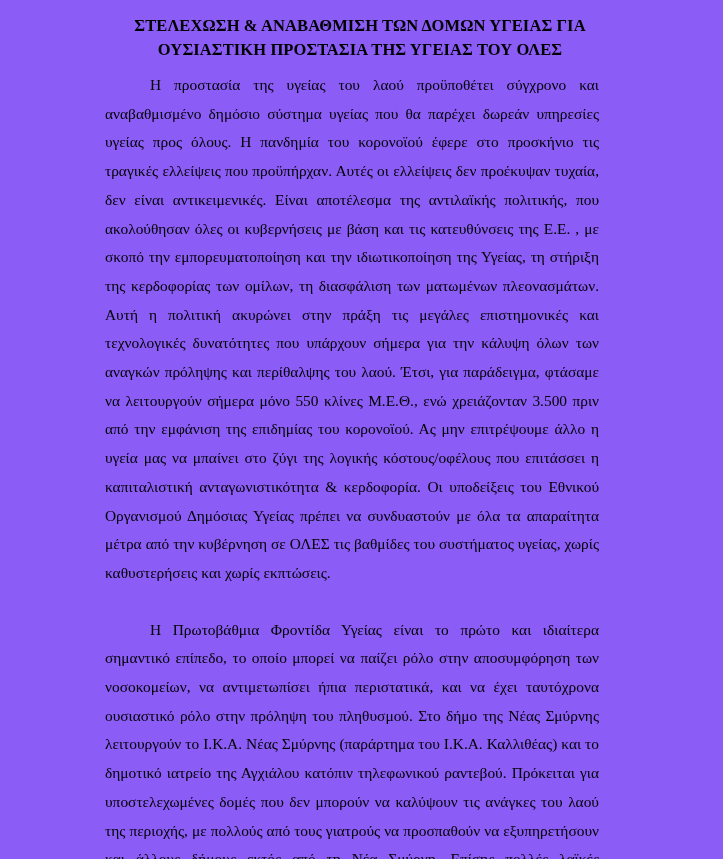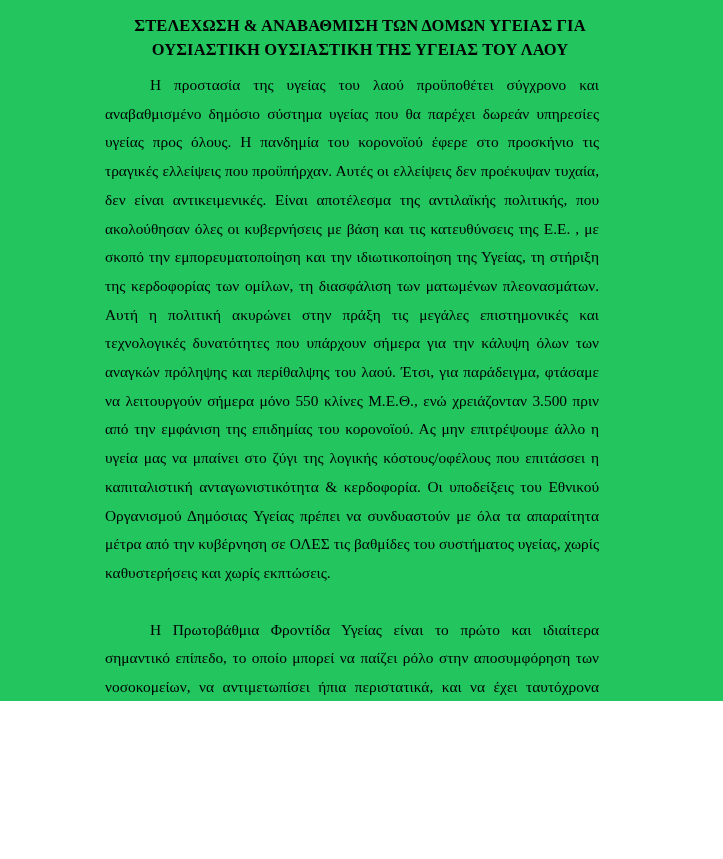--- a/index.html
+++ b/index.html
@@ -9,22 +9,22 @@
     background: #ffffff;
   }
   body {
     font-family: "Liberation Serif", "DejaVu Serif", serif;
     color: #000000;
     -webkit-font-smoothing: antialiased;
   }
   .page {
     position: relative;
     width: 723px;
-    height: 701px;
-    background: #22c55e;
+    height: 859px;
+    background: #8b5cf6;
     overflow: hidden;
     box-sizing: border-box;
   }
   .content {
     position: absolute;
     left: 105px;
     top: 14px;
     width: 510px;
   }
   .doc-title {
@@ -55,20 +55,20 @@
   }
 </style>
 </head>
 <body>
 
 <div class="page">
   <div class="content">
 
     <h1 class="doc-title">
       <span class="title-line">ΣΤΕΛΕΧΩΣΗ &amp; ΑΝΑΒΑΘΜΙΣΗ ΤΩΝ ΔΟΜΩΝ ΥΓΕΙΑΣ ΓΙΑ</span>
-      <span class="title-line">ΟΥΣΙΑΣΤΙΚΗ ΟΥΣΙΑΣΤΙΚΗ ΤΗΣ ΥΓΕΙΑΣ ΤΟΥ ΛΑΟΥ</span>
+      <span class="title-line">ΟΥΣΙΑΣΤΙΚΗ ΠΡΟΣΤΑΣΙΑ ΤΗΣ ΥΓΕΙΑΣ ΤΟΥ ΟΛΕΣ</span>
     </h1>
 
     <p class="para">Η προστασία της υγείας του λαού προϋποθέτει σύγχρονο και αναβαθμισμένο δημόσιο σύστημα υγείας που θα παρέχει δωρεάν υπηρεσίες υγείας προς όλους. Η πανδημία του κορονοϊού έφερε στο προσκήνιο τις τραγικές ελλείψεις που προϋπήρχαν. Αυτές οι ελλείψεις δεν προέκυψαν τυχαία, δεν είναι αντικειμενικές. Είναι αποτέλεσμα της αντιλαϊκής πολιτικής, που ακολούθησαν όλες οι κυβερνήσεις με βάση και τις κατευθύνσεις της Ε.Ε. , με σκοπό την εμπορευματοποίηση και την ιδιωτικοποίηση της Υγείας, τη στήριξη της κερδοφορίας των ομίλων, τη διασφάλιση των ματωμένων πλεονασμάτων. Αυτή η πολιτική ακυρώνει στην πράξη τις μεγάλες επιστημονικές και τεχνολογικές δυνατότητες που υπάρχουν σήμερα για την κάλυψη όλων των αναγκών πρόληψης και περίθαλψης του λαού. Έτσι, για παράδειγμα, φτάσαμε να λειτουργούν σήμερα μόνο 550 κλίνες Μ.Ε.Θ., ενώ χρειάζονταν 3.500 πριν από την εμφάνιση της επιδημίας του κορονοϊού. Ας μην επιτρέψουμε άλλο η υγεία μας να μπαίνει στο ζύγι της λογικής κόστους/οφέλους που επιτάσσει η καπιταλιστική ανταγωνιστικότητα &amp; κερδοφορία. Οι υποδείξεις του Εθνικού Οργανισμού Δημόσιας Υγείας πρέπει να συνδυαστούν με όλα τα απαραίτητα μέτρα από την κυβέρνηση σε ΟΛΕΣ τις βαθμίδες του συστήματος υγείας, χωρίς καθυστερήσεις και χωρίς εκπτώσεις.</p>
     <p class="para">Η Πρωτοβάθμια Φροντίδα Υγείας είναι το πρώτο και ιδιαίτερα σημαντικό επίπεδο, το οποίο μπορεί να παίζει ρόλο στην αποσυμφόρηση των νοσοκομείων, να αντιμετωπίσει ήπια περιστατικά, και να έχει ταυτόχρονα ουσιαστικό ρόλο στην πρόληψη του πληθυσμού. Στο δήμο της Νέας Σμύρνης λειτουργούν το Ι.Κ.Α. Νέας Σμύρνης (παράρτημα του Ι.Κ.Α. Καλλιθέας) και το δημοτικό ιατρείο της Αγχιάλου κατόπιν τηλεφωνικού ραντεβού. Πρόκειται για υποστελεχωμένες δομές που δεν μπορούν να καλύψουν τις ανάγκες του λαού της περιοχής, με πολλούς από τους γιατρούς να προσπαθούν να εξυπηρετήσουν και άλλους δήμους εκτός από τη Νέα Σμύρνη. Επίσης πολλές λαϊκές οικογένειες της περιοχής μας εξυπηρετούνταν μέχρι πρόσφατα και από το παράρτημα του νοσοκομείου παίδων «Π. &amp; Α. Κυριακού» που βρίσκεται στην Καλλιθέα. Πρόκειται για μία δομή με λιγοστό προσωπικό και ελλείψεις σε παιδιάτρους, με το μικροβιολογικό και το ακτινολογικό τμήμα του να κρατούνται σε αχρηστία αφού δεν υπάρχει προσωπικό να τα λειτουργήσει. Όπως αναδείχτηκε και από τις κινητοποιήσεις φορέων και συνδικάτων της περιοχής το</p>
 
   </div>
 </div>
 
 </body></html>

